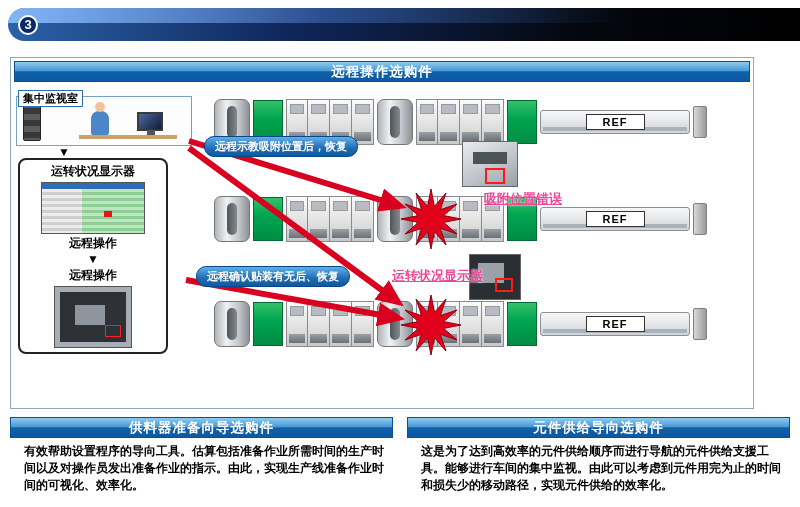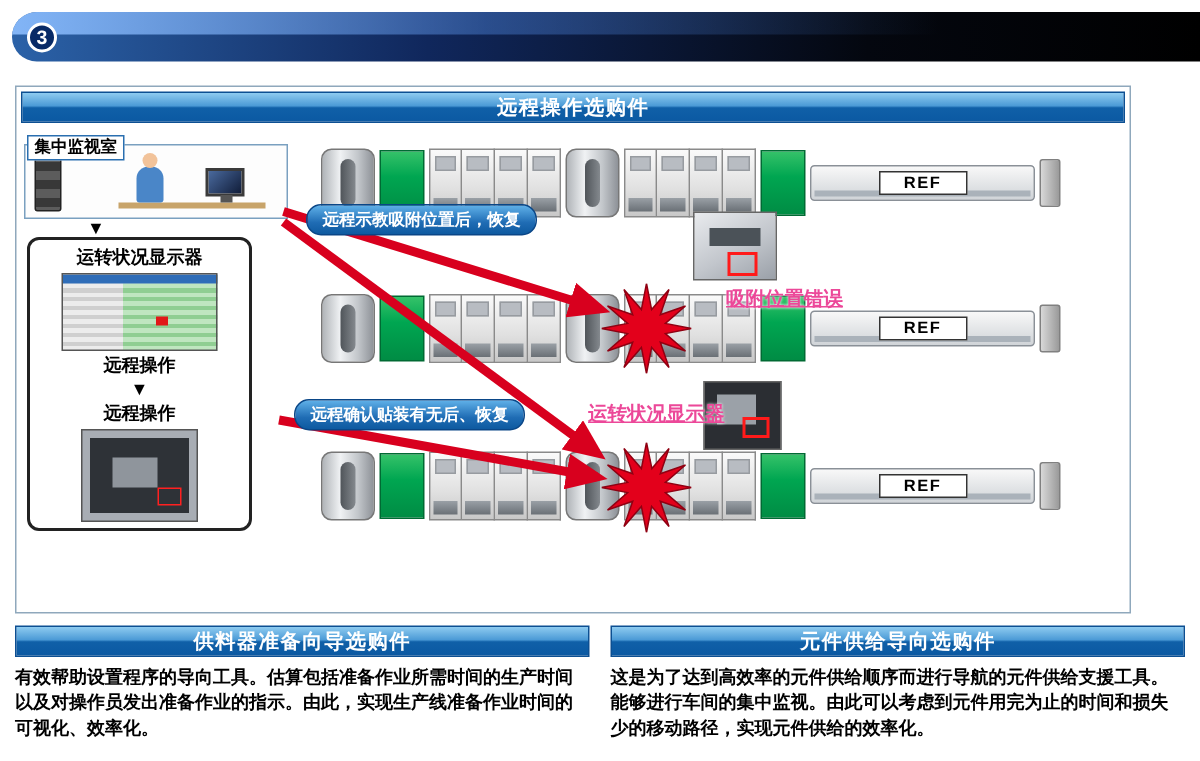--- a/index.html
+++ b/index.html
@@ -214,21 +214,21 @@
     border: 2px solid #ff1a1a;
   }
 
   
   .bottom-row {
     position: absolute; left: 10px; top: 417px; width: 780px;
     display: flex; gap: 14px;
   }
   .bottom-box { flex: 1; }
   .bottom-text {
-    margin: 5px 2px 0 0; font-size: 12px; line-height: 1.42;
+    margin: 5px 2px 0 14px; font-size: 12px; line-height: 1.42;
     color: #000; font-weight: bold;
   }
 </style>
 </head>
 <body>
 
 <div class="title-bar">
   <span class="num-circle">3</span>
 </div>
 

